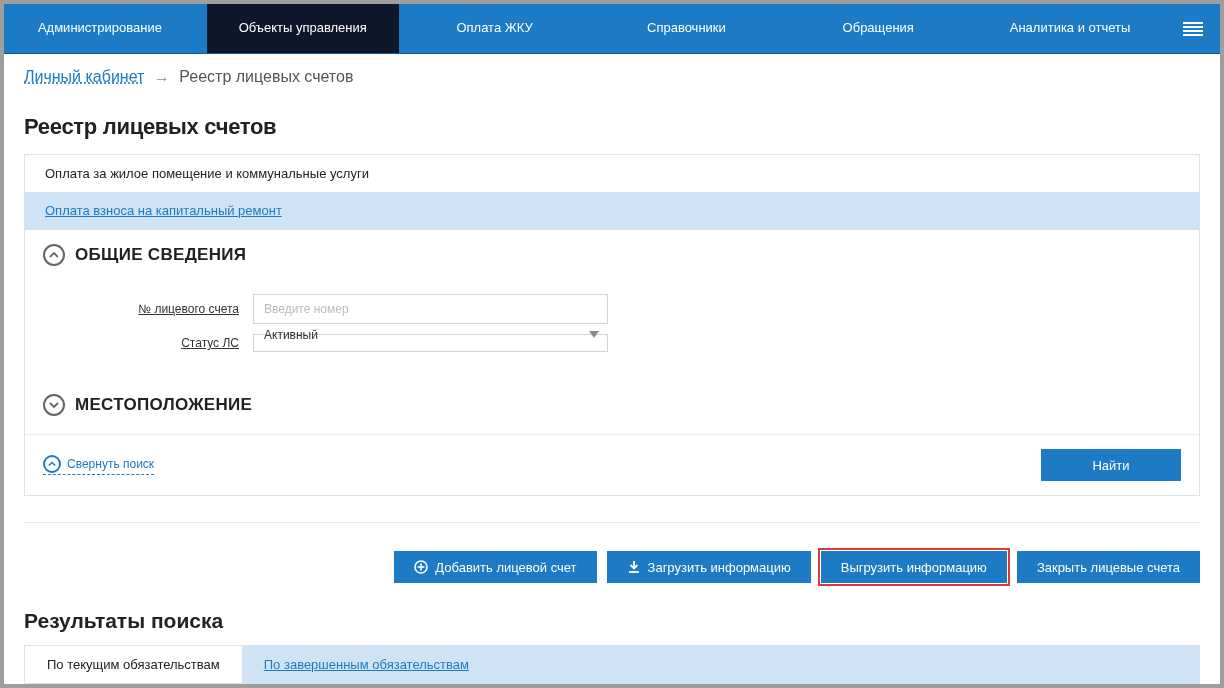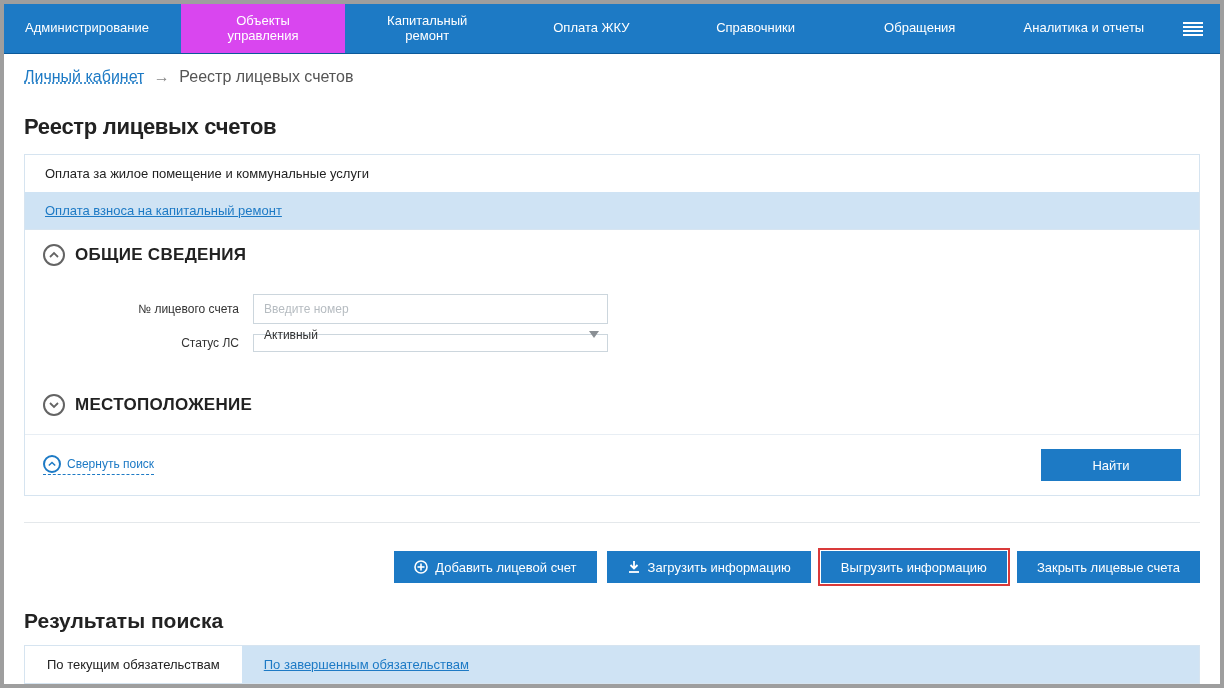--- a/index.html
+++ b/index.html
@@ -30,21 +30,21 @@
   align-items: center;
   justify-content: center;
   color: #fff;
   font-size: 13px;
   text-align: center;
   padding: 0 21px;
   line-height: 1.15;
   cursor: pointer;
 }
 .topnav .nav-item.active {
-  background: #d946ef;
+  background: #0f172a;
   margin-left: 11px;
 }
 .topnav .nav-hamburger {
   width: 54px;
   flex: none;
   display: flex;
   align-items: center;
   justify-content: center;
 }
 .hamburger-lines {
@@ -128,20 +128,21 @@
   display: flex;
   align-items: center;
   margin-bottom: 10px;
 }
 .form-label {
   width: 210px;
   text-align: right;
   padding-right: 14px;
   font-size: 12px;
   color: #333;
+  text-decoration: underline;
 }
 .text-input {
   width: 355px;
   height: 30px;
   border: 1px solid #ccd6dd;
   padding: 0 10px;
   font-size: 12px;
   color: #333;
 }
 .text-input::placeholder { color: #b6bcc1; }
@@ -243,21 +244,20 @@
 .icon-plus, .icon-download { display:inline-flex; }
 </style>
 </head>
 <body>
 
 <div class="app">
 
   <div class="topnav">
     <div class="nav-item">Администрирование</div>
     <div class="nav-item active">Объекты управления</div>
-    <div class="nav-item">Капитальный ремонт</div>
     <div class="nav-item">Оплата ЖКУ</div>
     <div class="nav-item">Справочники</div>
     <div class="nav-item">Обращения</div>
     <div class="nav-item">Аналитика и отчеты</div>
     <div class="nav-hamburger">
       <span class="hamburger-lines">
           <span></span>
           <span></span>
           <span></span>
           <span></span>

